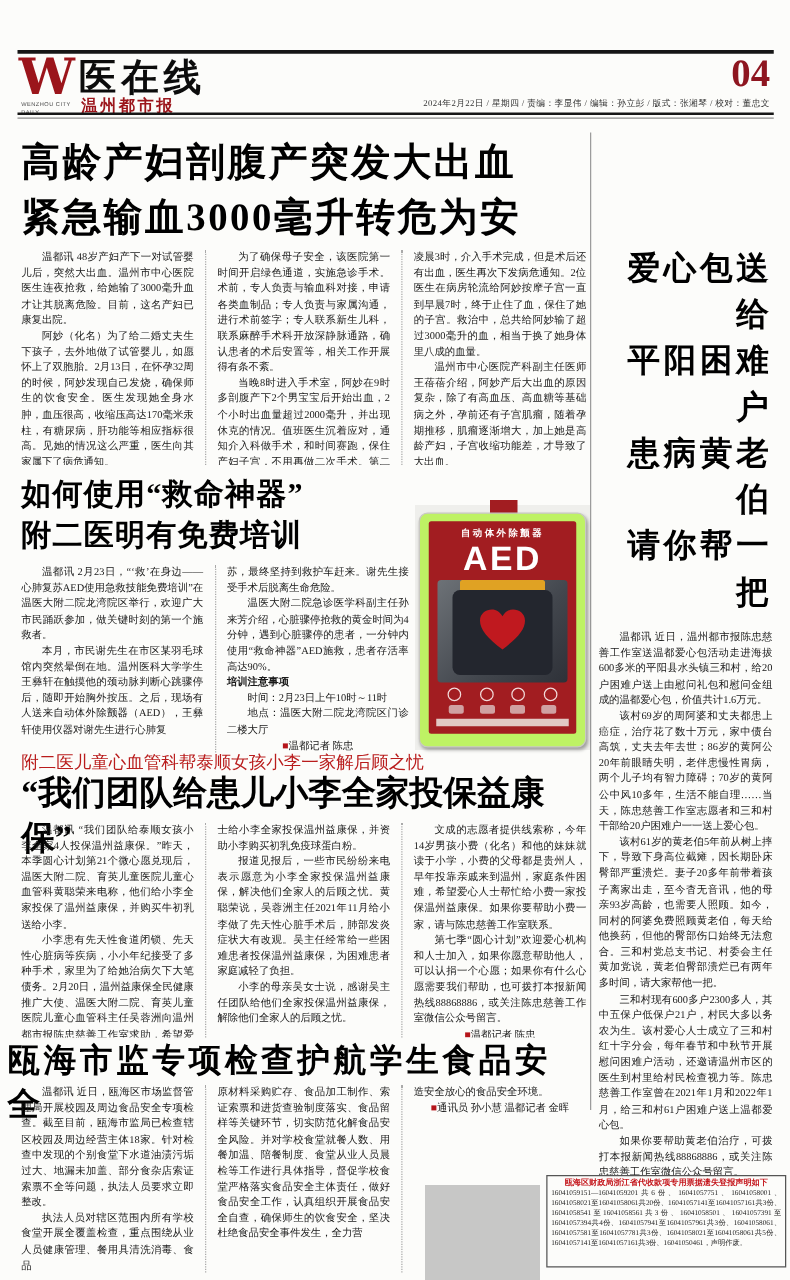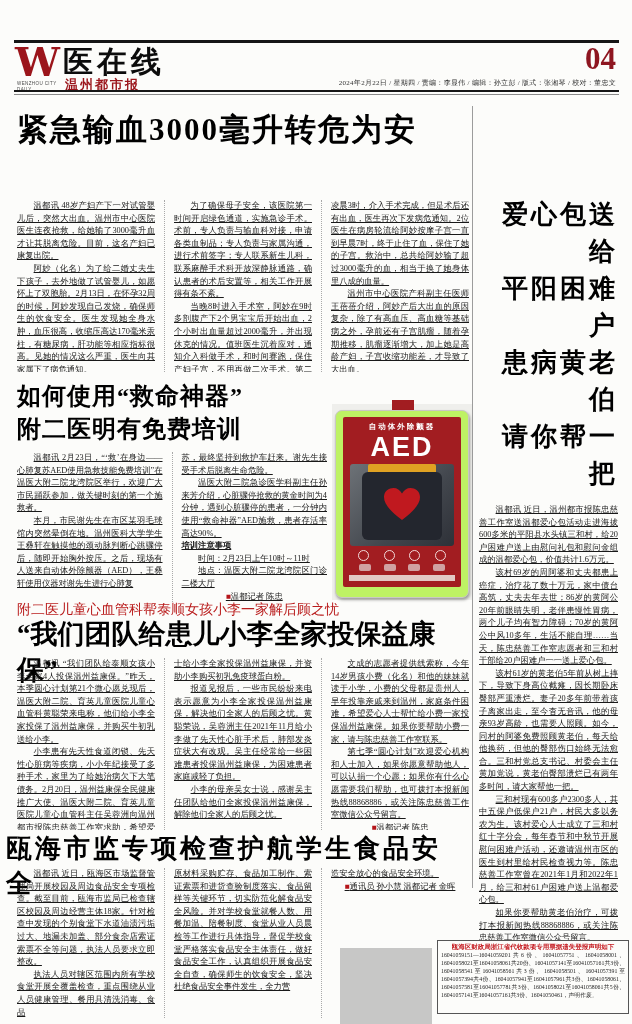--- a/index.html
+++ b/index.html
@@ -12,21 +12,21 @@
   .logo-w{position:absolute;left:15px;top:45px;font-size:40px;font-weight:bold;color:#9b151b;
           line-height:34px;font-family:"DejaVu Serif",serif;}
   .logo-sub{position:absolute;left:17px;top:81px;width:42px;font-size:4.5px;line-height:5.5px;
             color:#4a4a4a;font-family:"Liberation Sans",sans-serif;letter-spacing:.4px;}
   .sec-title{position:absolute;left:63px;top:42px;font-size:30px;font-weight:bold;letter-spacing:4px;color:#0c0c0c;}
   .paper-name{position:absolute;left:65px;top:76px;font-size:13px;font-weight:bold;color:#9b151b;letter-spacing:2px;}
   .page-num{position:absolute;right:16px;top:41px;font-size:31px;font-weight:bold;color:#8e1620;}
   .dateline{position:absolute;right:16px;top:78px;font-size:7px;color:#333;letter-spacing:.3px;}
   
   .body-text{font-size:8.3px;line-height:12.6px;text-align:justify;color:#191919;}
-  .body-text p{margin:0;text-indent:2em;text-decoration:underline;}
+  .body-text p{margin:0;text-indent:2em;}
   .body-text p.cont{text-indent:0;}
   .body-text p.b{text-indent:0;font-weight:bold;}
   .body-text p.byline{text-indent:0;text-align:center;}
   .body-text p.byline::first-letter{color:#b5151a;}
   .cols{display:flex;}
   .cols .col{flex:1 1 0;overflow:hidden;}
   .cols .col + .col{border-left:1px dotted #a9a9a9;margin-left:9px;padding-left:9px;}
   
   .v-divider{position:absolute;left:472px;top:106px;height:782px;border-left:1px solid #9c9c9c;}
   .main-hl{position:absolute;left:17px;top:108px;width:456px;font-size:31px;line-height:44px;
@@ -90,20 +90,21 @@
   <div class="sec-title">医在线</div>
   <div class="paper-name">温州都市报</div>
   <div class="page-num">04</div>
   <div class="dateline">2024年2月22日 / 星期四 / 责编：李显伟 / 编辑：孙立彭 / 版式：张湘琴 / 校对：董忠文</div>
   <div class="rule-bot"></div>
   <div class="rule-bot2"></div>
 
   <div class="v-divider"></div>
 
   <div class="main-hl">
+    <div>高龄产妇剖腹产突发大出血</div>
     <div>紧急输血3000毫升转危为安</div>
   </div>
   <div class="main-body cols body-text">
     <div class="col">
         <p>温都讯 48岁产妇产下一对试管婴儿后，突然大出血。温州市中心医院医生连夜抢救，给她输了3000毫升血才让其脱离危险。目前，这名产妇已康复出院。</p>
         <p>阿妙（化名）为了给二婚丈夫生下孩子，去外地做了试管婴儿，如愿怀上了双胞胎。2月13日，在怀孕32周的时候，阿妙发现自己发烧，确保师生的饮食安全。医生发现她全身水肿，血压很高，收缩压高达170毫米汞柱，有糖尿病，肝功能等相应指标很高。见她的情况这么严重，医生向其家属下了病危通知。</p>
       </div>
     <div class="col">
         <p>为了确保母子安全，该医院第一时间开启绿色通道，实施急诊手术。术前，专人负责与输血科对接，申请各类血制品；专人负责与家属沟通，进行术前签字；专人联系新生儿科，联系麻醉手术科开放深静脉通路，确认患者的术后安置等，相关工作开展得有条不紊。</p>
         <p>当晚8时进入手术室，阿妙在9时多剖腹产下2个男宝宝后开始出血，2个小时出血量超过2000毫升，并出现休克的情况。值班医生沉着应对，通知介入科做手术，和时间赛跑，保住产妇子宫，不用再做二次手术。第二天</p>

